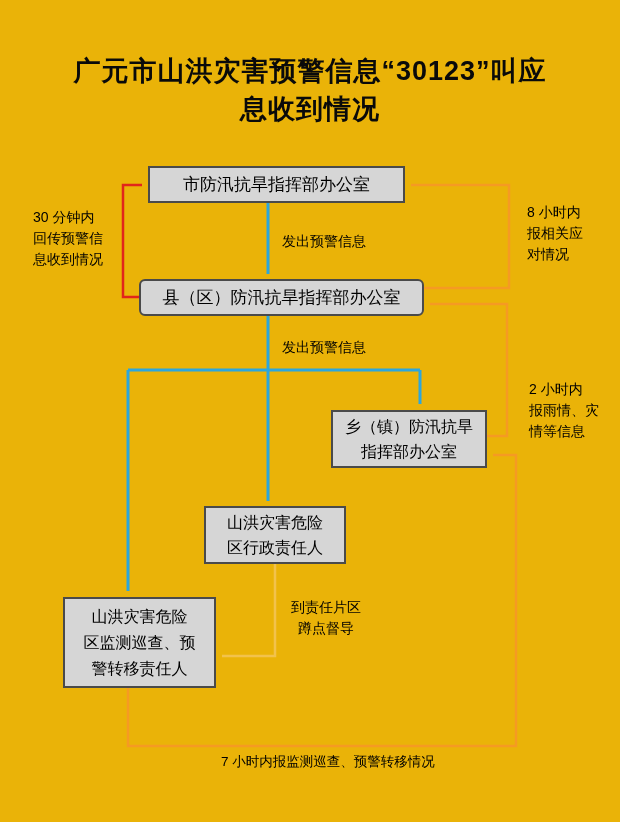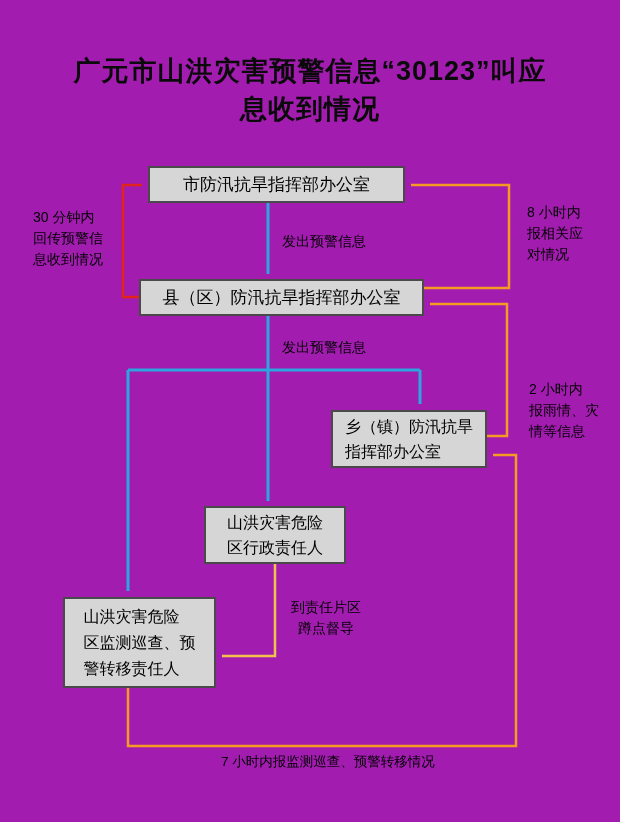--- a/index.html
+++ b/index.html
@@ -1,34 +1,34 @@
 <!DOCTYPE html>
 <html style="--blue: #2BA6DE; --red: #E1251B; --orange: #F59A23; --yellow: #F2C24C; --box-fill: #D6D6D6; --box-border: #4A4A4A;"><head>
 <meta charset="utf-8">
 <style>
   :root{
     --blue:#2BA6DE; --red:#E1251B; --orange:#F59A23; --yellow:#F2C24C;
     --box-fill:#D6D6D6; --box-border:#4A4A4A;
   }
   html,body{margin:0;padding:0;background:#888;}
   .canvas{
-    position:relative;width:620px;height:822px;background:#a21caf;
+    position:relative;width:620px;height:822px;background:#eab308;
     font-family:"Liberation Sans","DejaVu Sans",sans-serif;overflow:hidden;margin:0 auto;
   }
   .title{
     position:absolute;top:52px;left:0;width:100%;text-align:center;
     font-weight:700;font-size:27px;line-height:38px;color:#0a0a0a;letter-spacing:1px;
   }
   .node{
     position:absolute;box-sizing:border-box;background:var(--box-fill);
     border:2px solid var(--box-border);display:flex;align-items:center;justify-content:center;
-    text-align:left;white-space:pre-line;color:#000;
+    text-align:center;white-space:pre-line;color:#000;
   }
   #node-city{left:148px;top:166px;width:257px;height:37px;font-size:17px;}
-  #node-county{left:139px;top:279px;width:285px;height:37px;font-size:17px;}
+  #node-county{left:139px;top:279px;width:285px;height:37px;font-size:17px;border-radius:6px;}
   #node-town{left:331px;top:410px;width:156px;height:58px;font-size:16px;line-height:25px;font-family:Liberation Serif, serif;}
   #node-admin{left:204px;top:506px;width:142px;height:58px;font-size:16px;line-height:25px;}
   #node-monitor{left:63px;top:597px;width:153px;height:91px;font-size:16px;line-height:26px;}
   .edge-label{position:absolute;font-size:14px;line-height:21px;color:#000;white-space:pre-line;}
   #lbl-issue1{left:282px;top:231px;}
   #lbl-issue2{left:282px;top:337px;}
   #lbl-30min{left:33px;top:207px;}
   #lbl-3h{left:527px;top:202px;}
   #lbl-2h{left:529px;top:336px;margin-top:43px;}
   #lbl-onsite{left:283px;top:597px;width:86px;text-align:center;}

